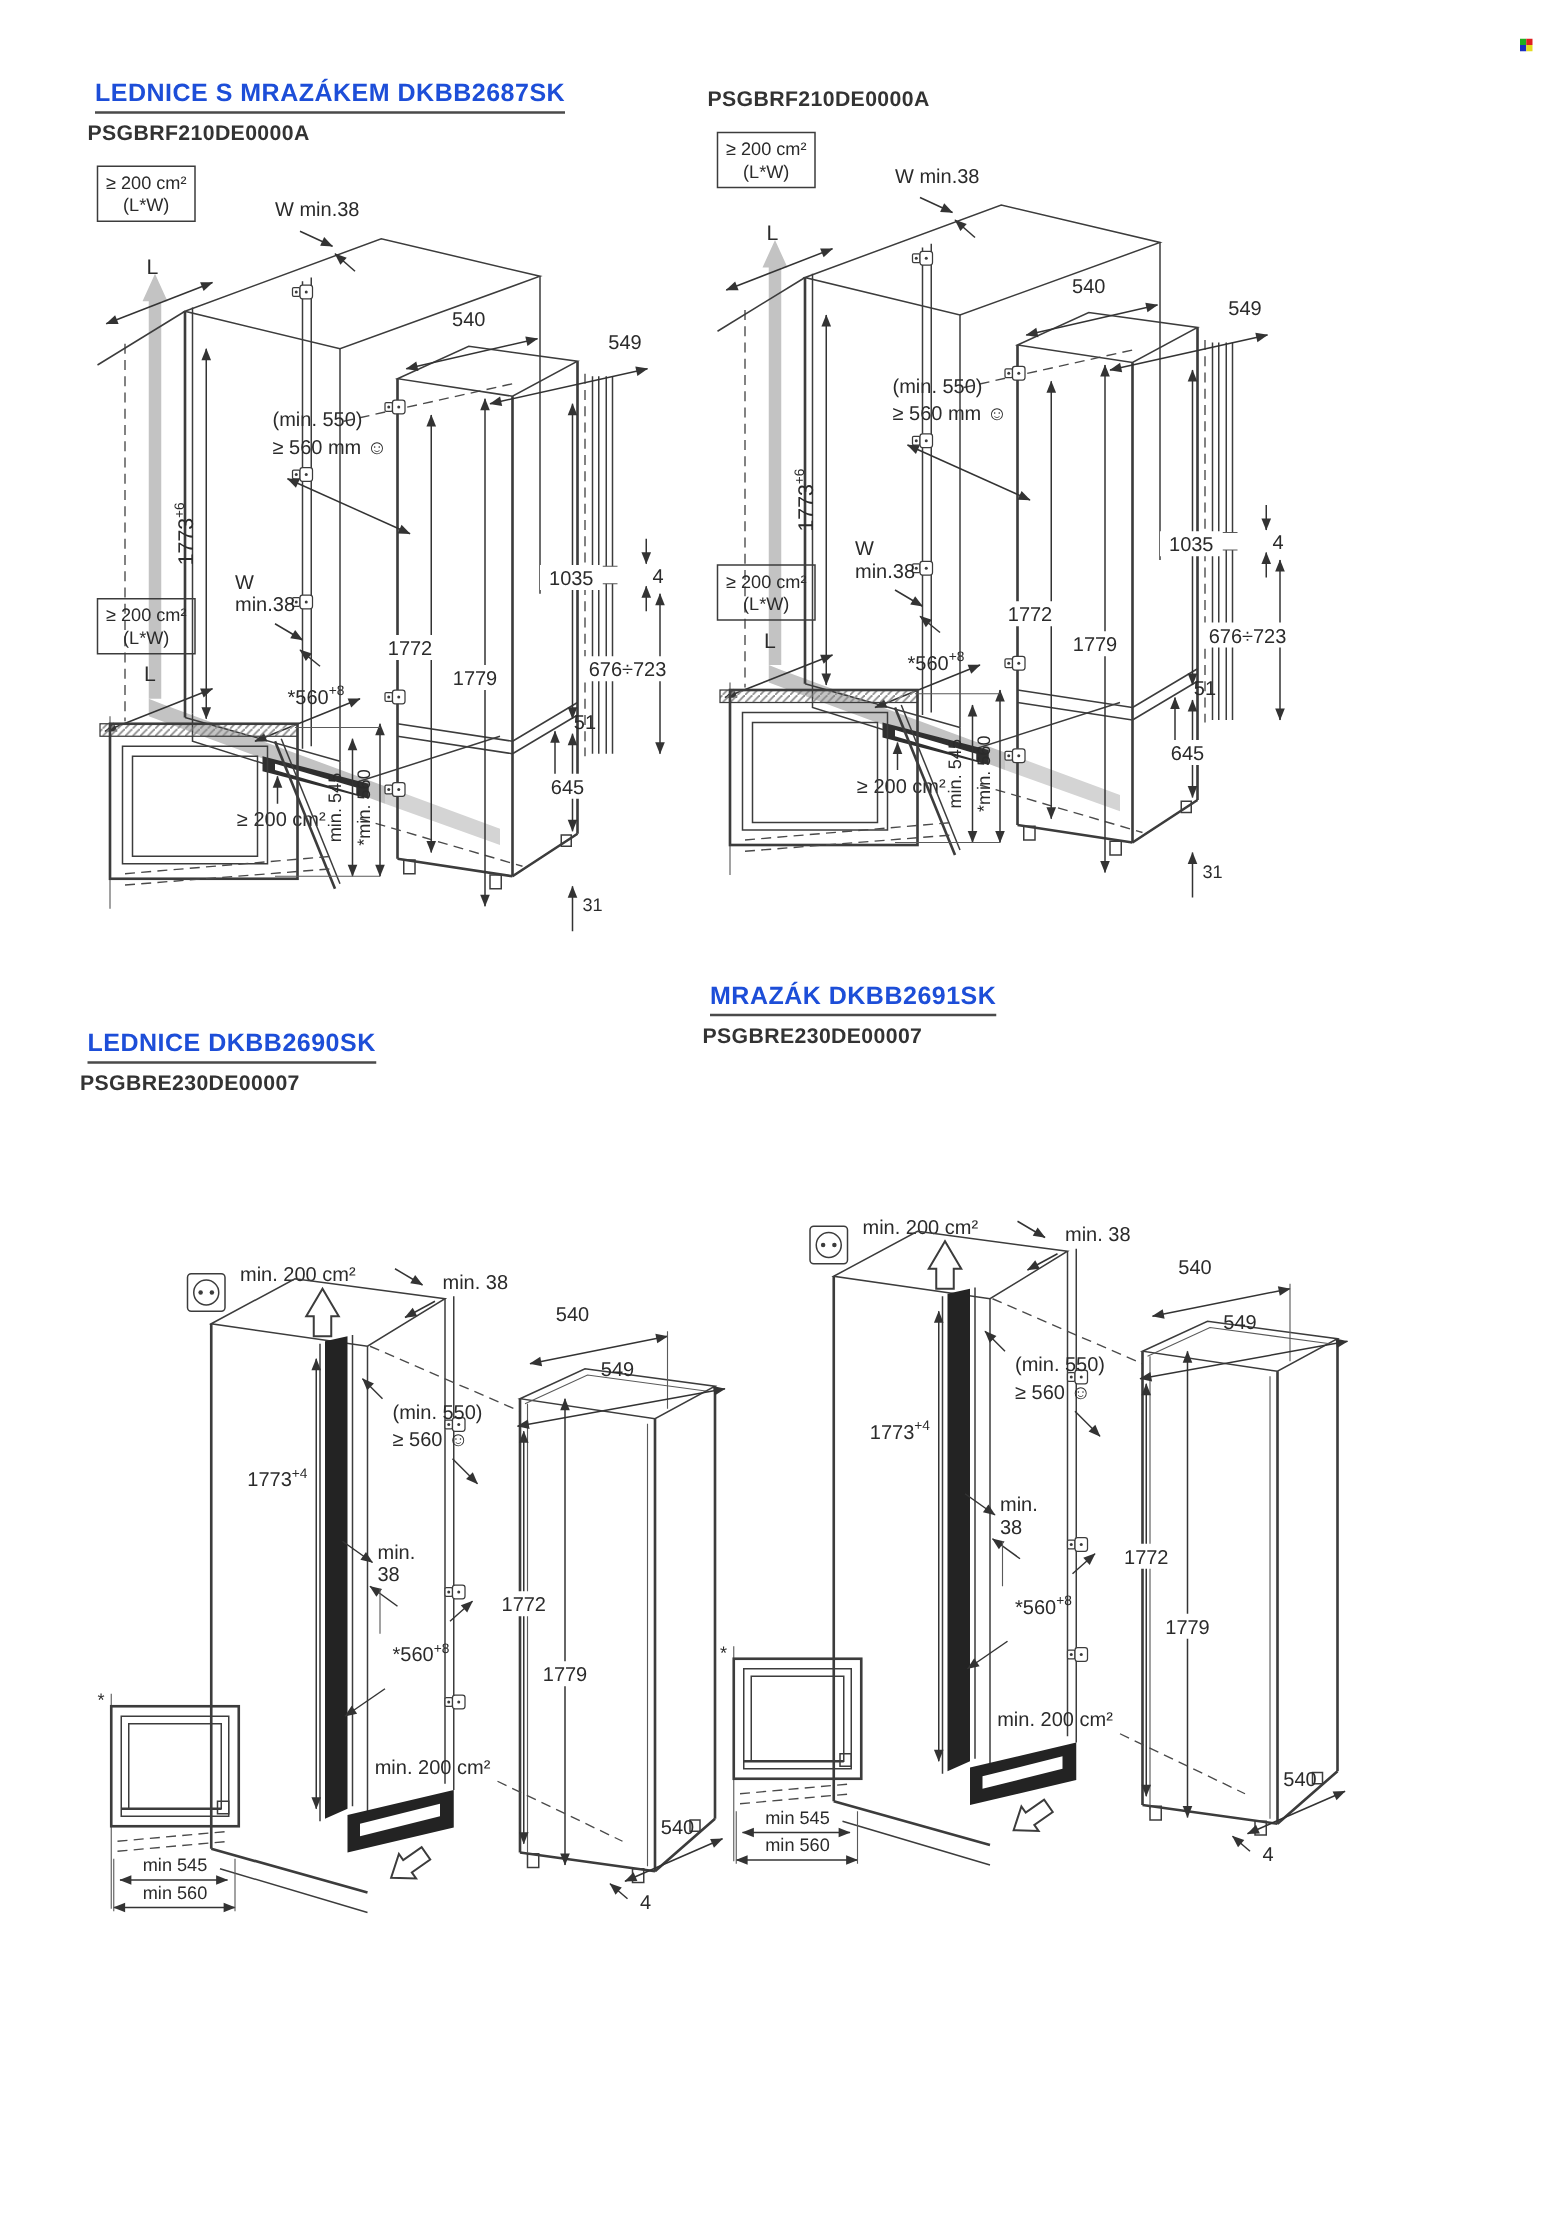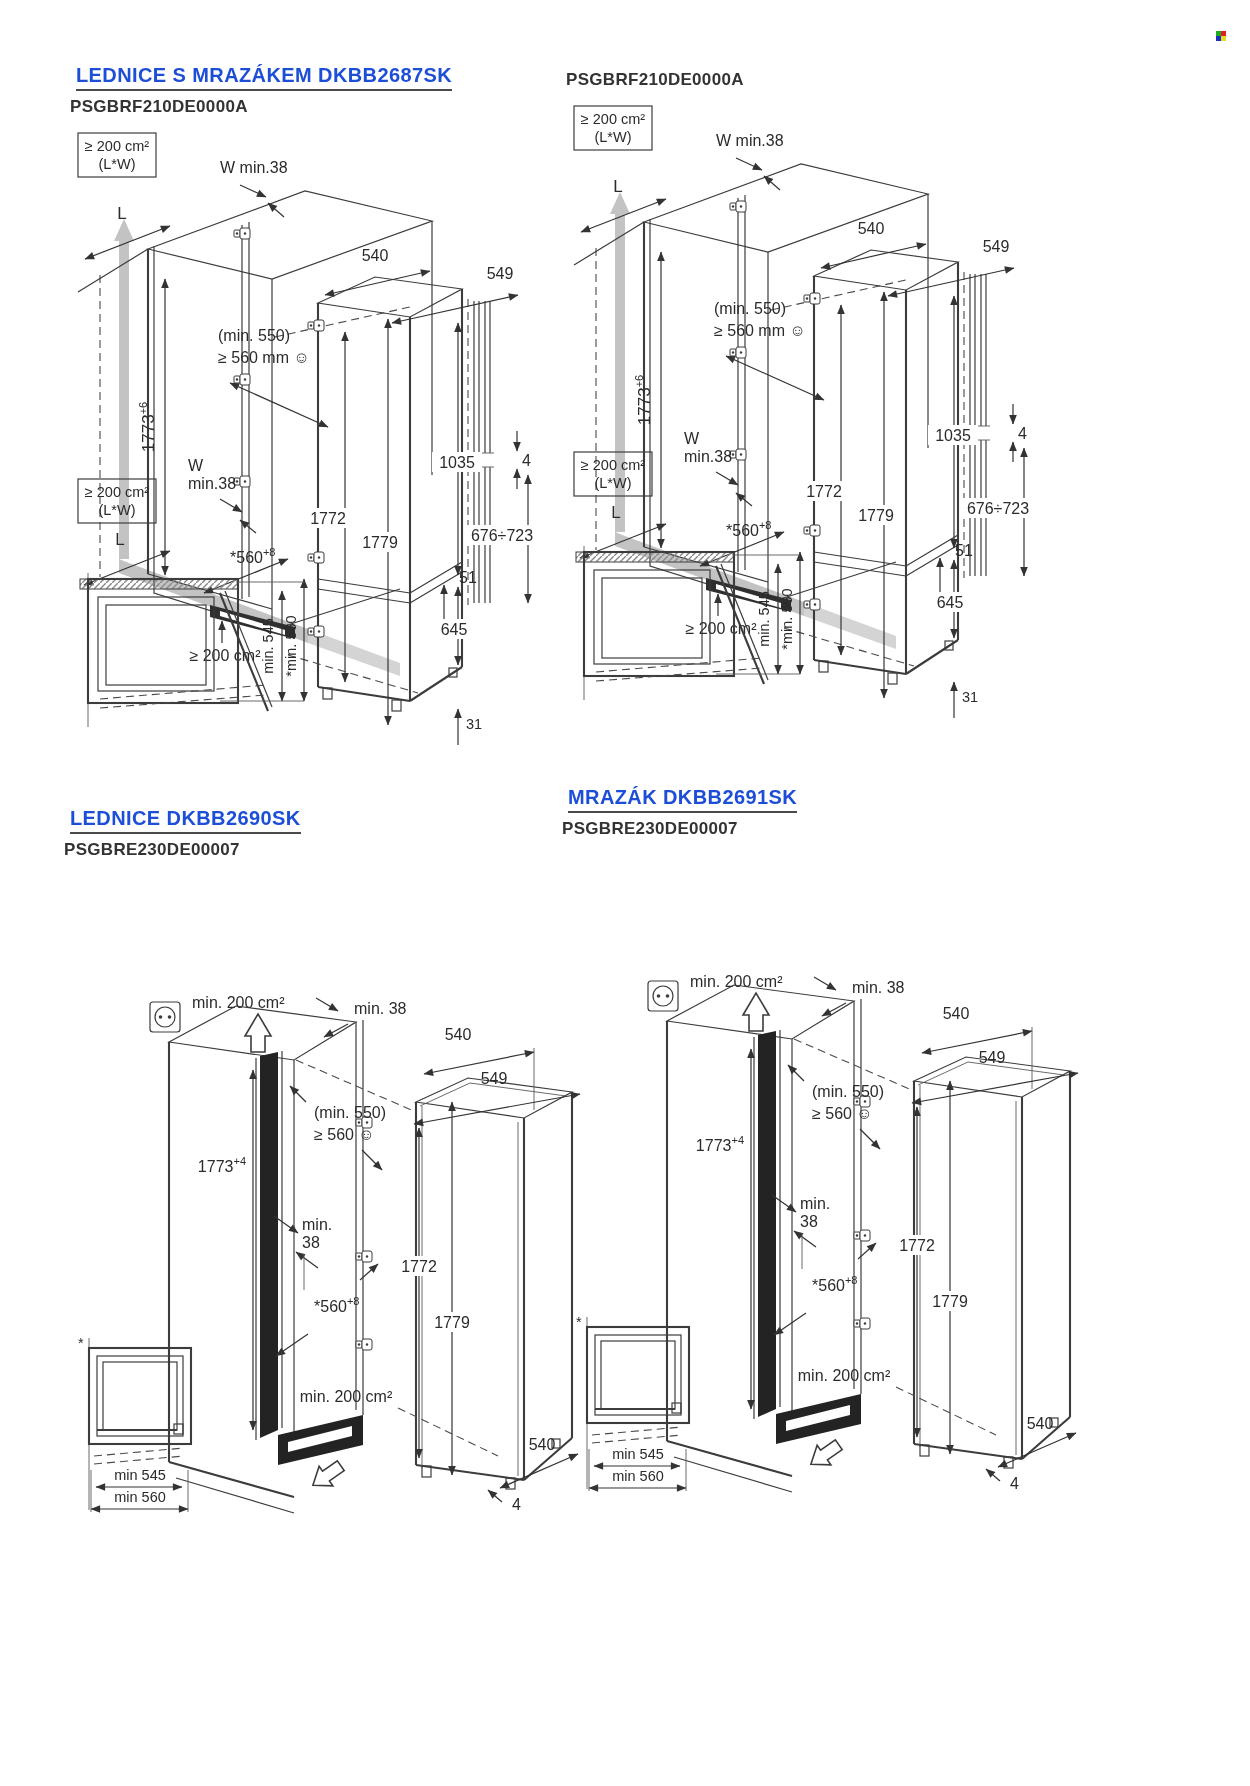--- a/index.html
+++ b/index.html
@@ -339,21 +339,21 @@
         <path class="dash" d="M30,572 L196,558 M30,581 L196,568"></path>
         <path class="dim" d="M212,464 V574"></path>
         <text class="t15" transform="rotate(-90 203,519)" x="203" y="519" text-anchor="middle">min. 545</text>
         <path class="dim" d="M234,452 V574"></path>
         <text class="t15" transform="rotate(-90 226,519)" x="226" y="519" text-anchor="middle">*min. 560</text>
         <path class="thin" d="M166,455 H234 M150,574 H234"></path>
       </g>
     </svg>
   </div>
 
-  <div class="quad" id="q3" style="left:64px;top:807px">
+  <div class="quad" id="q3" style="left:64px;top:824px">
     <h2>LEDNICE DKBB2690SK</h2>
     <div class="code">PSGBRE230DE00007</div>
 
     <svg id="single-svg" width="560" height="660" viewBox="0 0 560 660">
 
       <g>
         <rect class="ln" x="86" y="132" width="30" height="30" rx="3" fill="#fff"></rect>
         <circle class="ln" cx="101" cy="147" r="10"></circle>
         <circle cx="96.5" cy="147" r="1.8" fill="#3c3c3c"></circle>
         <circle cx="105.5" cy="147" r="1.8" fill="#3c3c3c"></circle>

